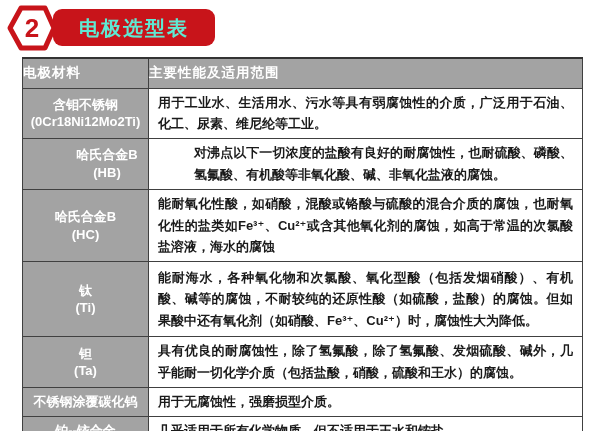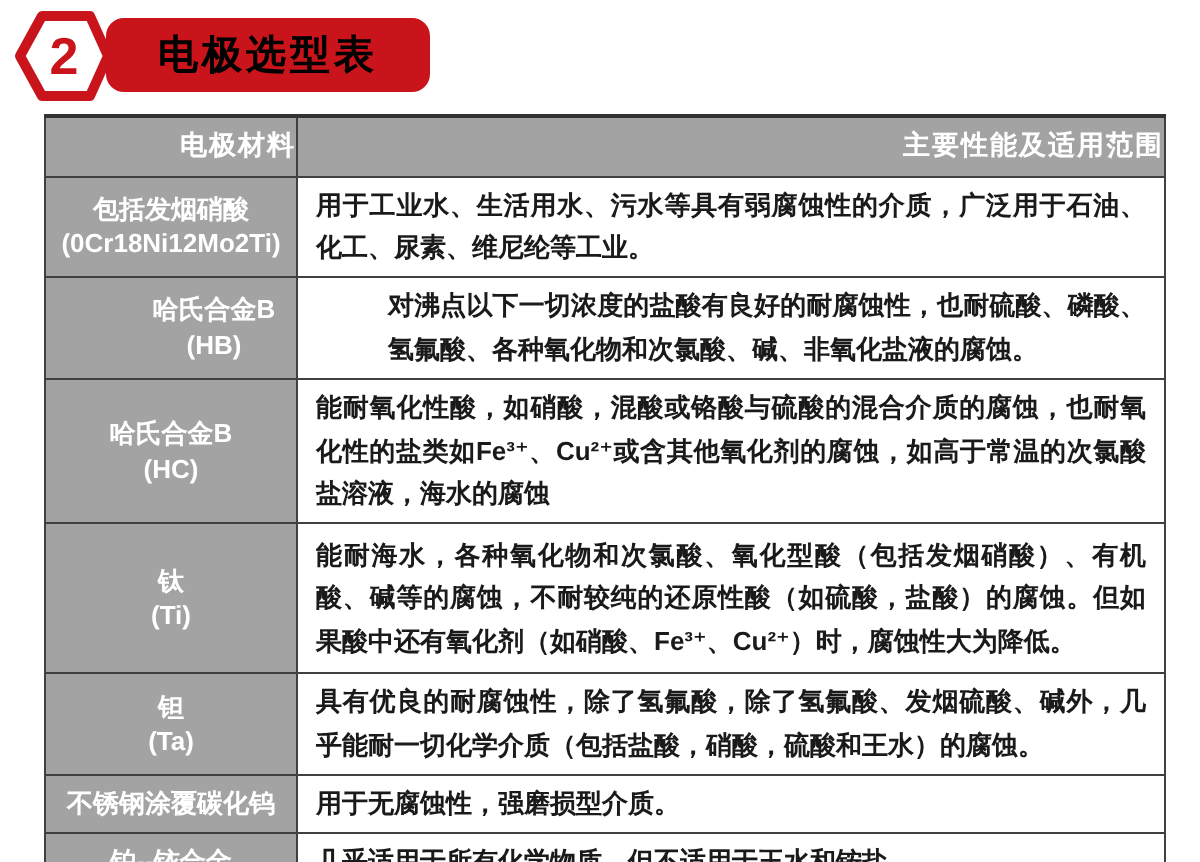--- a/index.html
+++ b/index.html
@@ -23,21 +23,21 @@
   .badge svg { display: block; }
   .banner {
     position: absolute; left: 53px; top: 9px;
     width: 162px; height: 37px;
     background: #c8141a;
     border-radius: 9px;
     z-index: 2;
     display: flex; align-items: center; justify-content: center;
   }
   .banner .title {
-    color: #000000;
+    color: #5eead4;
     font-size: 20px;
     font-weight: bold;
     letter-spacing: 2px;
     line-height: 1;
   }
 
   
   table.sel {
     position: absolute; left: 22px; top: 57px;
     width: 561px;
@@ -46,21 +46,21 @@
   }
   table.sel, table.sel td, table.sel th {
     border: 1px solid #404040;
   }
   table.sel { border-top: 2px solid #333333; }
   th.hcell {
     background: #a3a3a3;
     color: #ffffff;
     font-size: 13.5px;
     font-weight: bold;
-    text-align: right;
+    text-align: left;
     height: 30px;
     letter-spacing: 1px;
   }
   td.mat {
     background: #a3a3a3;
     color: #ffffff;
     text-align: center;
     vertical-align: middle;
     font-size: 13px;
     font-weight: bold;
@@ -109,31 +109,31 @@
     </colgroup>
     <thead>
       <tr>
         <th class="hcell">电极材料</th>
         <th class="hcell">主要性能及适用范围</th>
       </tr>
     </thead>
     <tbody>
       <tr class="r1">
         <td class="mat">
-          <div class="mat-name">包括发烟硝酸</div>
+          <div class="mat-name">含钼不锈钢</div>
           <div class="mat-spec">(0Cr18Ni12Mo2Ti)</div>
         </td>
         <td class="desc">用于工业水、生活用水、污水等具有弱腐蚀性的介质，广泛用于石油、化工、尿素、维尼纶等工业。</td>
       </tr>
       <tr class="r2">
         <td class="mat">
           <div class="mat-name">哈氏合金B</div>
           <div class="mat-spec">(HB)</div>
         </td>
-        <td class="desc">对沸点以下一切浓度的盐酸有良好的耐腐蚀性，也耐硫酸、磷酸、氢氟酸、各种氧化物和次氯酸、碱、非氧化盐液的腐蚀。</td>
+        <td class="desc">对沸点以下一切浓度的盐酸有良好的耐腐蚀性，也耐硫酸、磷酸、氢氟酸、有机酸等非氧化酸、碱、非氧化盐液的腐蚀。</td>
       </tr>
       <tr class="r3">
         <td class="mat">
           <div class="mat-name">哈氏合金B</div>
           <div class="mat-spec">(HC)</div>
         </td>
         <td class="desc">能耐氧化性酸，如硝酸，混酸或铬酸与硫酸的混合介质的腐蚀，也耐氧化性的盐类如Fe³⁺、Cu²⁺或含其他氧化剂的腐蚀，如高于常温的次氯酸盐溶液，海水的腐蚀</td>
       </tr>
       <tr class="r4">
         <td class="mat">

